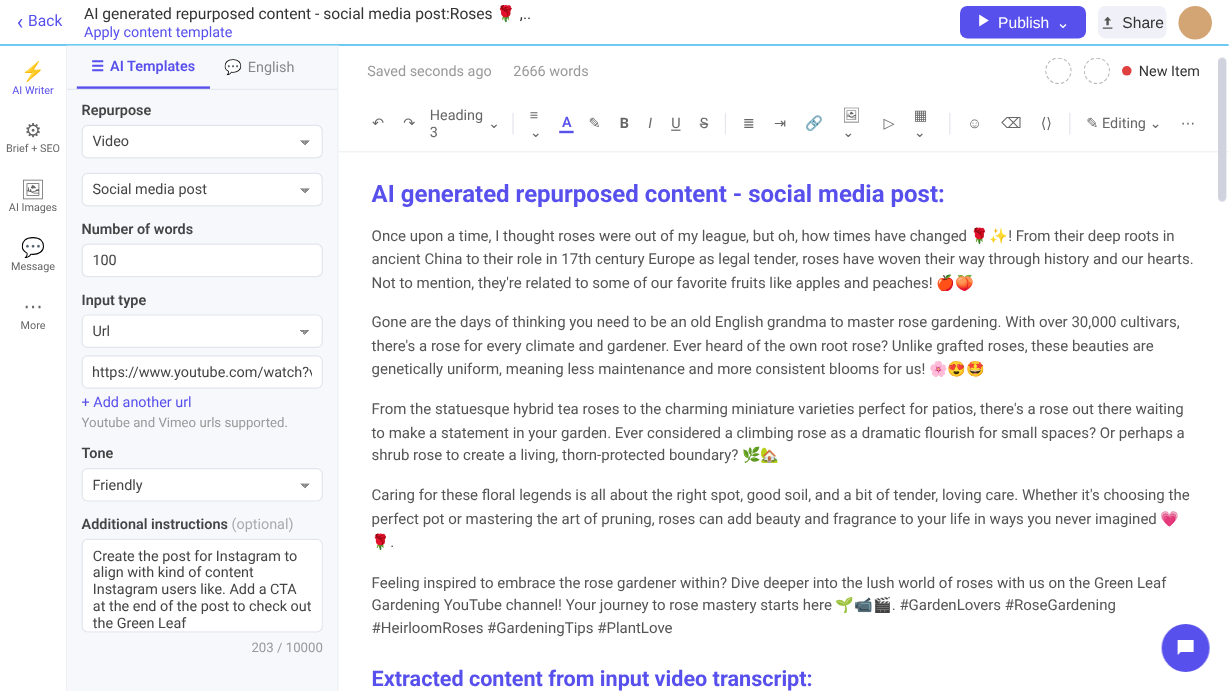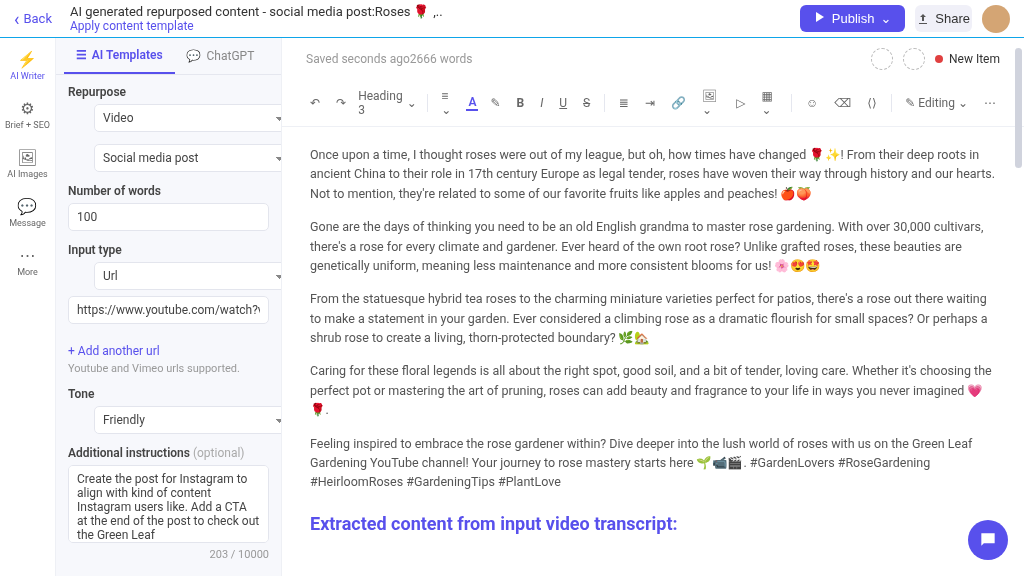--- a/index.html
+++ b/index.html
@@ -25,30 +25,30 @@
   
   .sidebar { width: 226px; background: #f7f8fc; border-right: 1px solid #eef0f5; display: flex; flex-direction: column; overflow-y: auto; }
   .sidebar-tabs { display: flex; border-bottom: 1px solid #e5e7ef; padding: 0 8px; }
   .sidebar-tab { padding: 10px 12px; font-size: 12px; color: #888; cursor: pointer; display: flex; align-items: center; gap: 5px; }
   .sidebar-tab.active { color: #5850ec; border-bottom: 2px solid #5850ec; font-weight: 600; }
   .sidebar-body { padding: 10px 12px; overflow-y: auto; flex: 1; }
   .field { margin-bottom: 12px; }
   .field-label { font-size: 12px; font-weight: 600; color: #444; margin-bottom: 5px; display: block; }
   .field-label .optional { color: #aaa; font-weight: 400; }
   .field-select, .field-input, .field-textarea { width: 100%; background: #fff; border: 1px solid #e3e5ed; border-radius: 5px; padding: 6px 8px; font-size: 12px; color: #444; font-family: inherit; }
-  .field-select { appearance: none; background-image: linear-gradient(45deg, transparent 50%, #888 50%), linear-gradient(135deg, #888 50%, transparent 50%); background-position: calc(100% - 14px) 12px, calc(100% - 10px) 12px; background-size: 4px 4px, 4px 4px; background-repeat: no-repeat; padding-right: 12px; margin-left: 26px;}
+  .field-select { appearance: none; background-image: linear-gradient(45deg, transparent 50%, #888 50%), linear-gradient(135deg, #888 50%, transparent 50%); background-position: calc(100% - 14px) 12px, calc(100% - 10px) 12px; background-size: 4px 4px, 4px 4px; background-repeat: no-repeat; padding-right: 12px;}
   .field-textarea { resize: none; height: 78px; }
-  .add-url { color: #5850ec; font-size: 12px; cursor: pointer; margin-top: 20px; display: block; }
+  .add-url { color: #5850ec; font-size: 12px; cursor: pointer; margin-top: 4px; display: block; }
   .add-url::before { content: "+ "; }
   .hint { color: #999; font-size: 11px; margin-top: 4px; }
   .char-count { text-align: right; font-size: 11px; color: #999; margin-top: 2px; }
   
   .editor { flex: 1; display: flex; flex-direction: column; overflow: hidden; }
   .editor-status { display: flex; align-items: center; justify-content: space-between; padding: 10px 24px; font-size: 12px; color: #999; }
-  .editor-status-left { display: flex; }
+  .editor-status-left { display: flex; gap: 18px; }
   .editor-status-right { display: flex; align-items: center; gap: 10px; }
   .dashed-circle { width: 22px; height: 22px; border: 1px dashed #bbb; border-radius: 50%; cursor: pointer; }
   .new-item { display: flex; align-items: center; gap: 6px; color: #333; font-size: 12px; }
   .new-item::before { content: ""; width: 8px; height: 8px; border-radius: 50%; background: #e04040; }
   
   .toolbar { display: flex; align-items: center; gap: 8px; padding: 6px 24px; border-bottom: 1px solid #eef0f5; font-size: 12px; color: #666; }
   .tb-sep { width: 1px; height: 18px; background: #e5e7ef; margin: 0 2px; }
   .tb-btn { cursor: pointer; padding: 3px 4px; display: flex; align-items: center; gap: 3px; }
   .heading-sel { display: flex; align-items: center; gap: 4px; cursor: pointer; }
   .color-A { color: #5850ec; font-weight: 600; border-bottom: 2px solid #5850ec; padding: 0 2px; }
@@ -117,21 +117,21 @@
   </div>
 
   <div class="sidebar">
     <div class="sidebar-tabs">
       <div class="sidebar-tab active">
           <span>☰</span>
           <span>AI Templates</span>
         </div>
       <div class="sidebar-tab">
           <span>💬</span>
-          <span>ChatGPT</span>
+          <span>English</span>
         </div>
     </div>
     <div class="sidebar-body">
       <div class="field">
         <label class="field-label">Repurpose</label>
         <select class="field-select"><option>Video</option></select>
       </div>
       <div class="field">
         <select class="field-select"><option>Social media post</option></select>
       </div>
@@ -207,20 +207,21 @@
       <span class="tb-sep"></span>
       <span class="tb-btn">☺</span>
       <span class="tb-btn">⌫</span>
       <span class="tb-btn">⟨⟩</span>
       <span class="tb-sep"></span>
       <span class="tb-btn">✎ <span>Editing</span> ⌄</span>
       <span class="tb-btn">⋯</span>
     </div>
 
     <div class="content">
+      <h1>AI generated repurposed content - social media post:</h1>
       <p>Once upon a time, I thought roses were out of my league, but oh, how times have changed 🌹✨! From their deep roots in ancient China to their role in 17th century Europe as legal tender, roses have woven their way through history and our hearts. Not to mention, they're related to some of our favorite fruits like apples and peaches! 🍎🍑</p>
       <p>Gone are the days of thinking you need to be an old English grandma to master rose gardening. With over 30,000 cultivars, there's a rose for every climate and gardener. Ever heard of the own root rose? Unlike grafted roses, these beauties are genetically uniform, meaning less maintenance and more consistent blooms for us! 🌸😍🤩</p>
       <p>From the statuesque hybrid tea roses to the charming miniature varieties perfect for patios, there's a rose out there waiting to make a statement in your garden. Ever considered a climbing rose as a dramatic flourish for small spaces? Or perhaps a shrub rose to create a living, thorn-protected boundary? 🌿🏡</p>
       <p>Caring for these floral legends is all about the right spot, good soil, and a bit of tender, loving care. Whether it's choosing the perfect pot or mastering the art of pruning, roses can add beauty and fragrance to your life in ways you never imagined 💗🌹.</p>
       <p>Feeling inspired to embrace the rose gardener within? Dive deeper into the lush world of roses with us on the Green Leaf Gardening YouTube channel! Your journey to rose mastery starts here 🌱📹🎬. #GardenLovers #RoseGardening #HeirloomRoses #GardeningTips #PlantLove</p>
       <h2>Extracted content from input  video transcript:</h2>
 
     </div>
   </div>
 </div>

